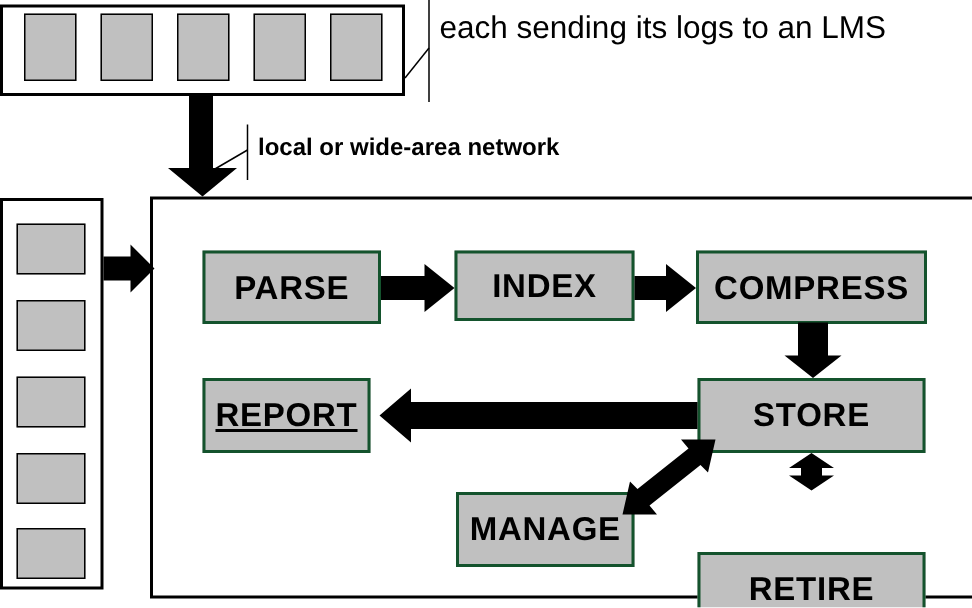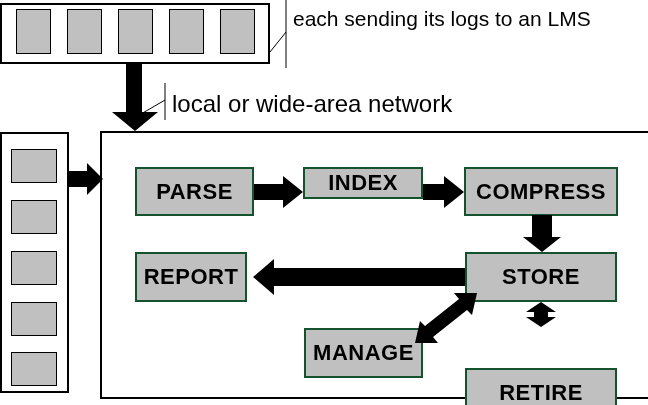--- a/index.html
+++ b/index.html
@@ -45,22 +45,23 @@
   .caption {
     position: absolute;
     left: 293px; top: 6px;
     font-size: 21px;
     line-height: 26px;
     white-space: nowrap;
   }
   .netlabel {
     position: absolute;
     left: 172px; top: 90px;
-    font-size: 24px;
+    font-size: 16px;
     white-space: nowrap;
+    font-weight: bold;
   }
 </style>
 </head>
 <body>
 
 <div class="canvas">
 
   <div class="frame" style="left:0px; top:3px; width:270px; height:61px;"></div>
   <div class="chip" style="left:16px;  top:9px; width:35px; height:45px;"></div>
   <div class="chip" style="left:67px;  top:9px; width:35px; height:45px;"></div>
@@ -73,27 +74,27 @@
   <div class="chip" style="left:11px; top:200px; width:46px; height:34px;"></div>
   <div class="chip" style="left:11px; top:251px; width:46px; height:34px;"></div>
   <div class="chip" style="left:11px; top:302px; width:46px; height:34px;"></div>
   <div class="chip" style="left:11px; top:352px; width:46px; height:34px;"></div>
 
   <div class="frame" style="left:100px; top:131px; width:552px; height:268px;"></div>
 
   <div class="node" style="left:135px; top:167px; width:119px; height:49px;">
     <span>PARSE</span>
   </div>
-  <div class="node" style="left:303px; top:167px; width:120px; height:32px;">
+  <div class="node" style="left:303px; top:167px; width:120px; height:47px;">
     <span>INDEX</span>
   </div>
   <div class="node" style="left:464px; top:167px; width:154px; height:49px;">
     <span>COMPRESS</span>
   </div>
-  <div class="node" style="left:135px; top:252px; width:112px; height:50px;">
+  <div class="node" style="left:135px; top:252px; width:112px; height:50px;text-decoration:underline;">
     <span>REPORT</span>
   </div>
   <div class="node" style="left:465px; top:252px; width:152px; height:50px;align-items:center;">
     <span>STORE</span>
   </div>
   <div class="node" style="left:304px; top:328px; width:119px; height:50px;">
     <span>MANAGE</span>
   </div>
   <div class="node" style="left:465px; top:327px; width:152px; height:50px;margin-top:41px;">
     <span>RETIRE</span>

